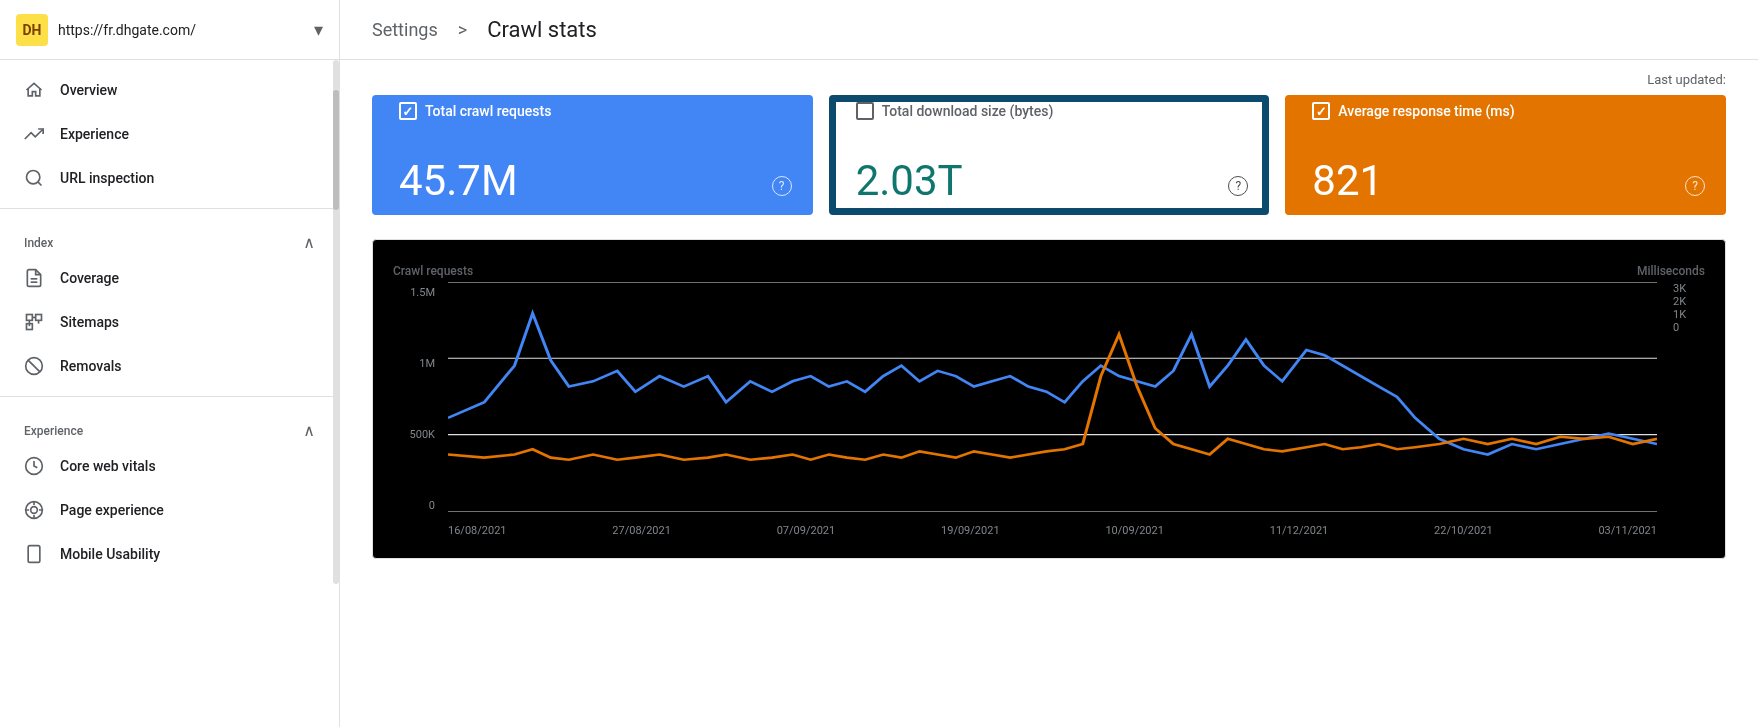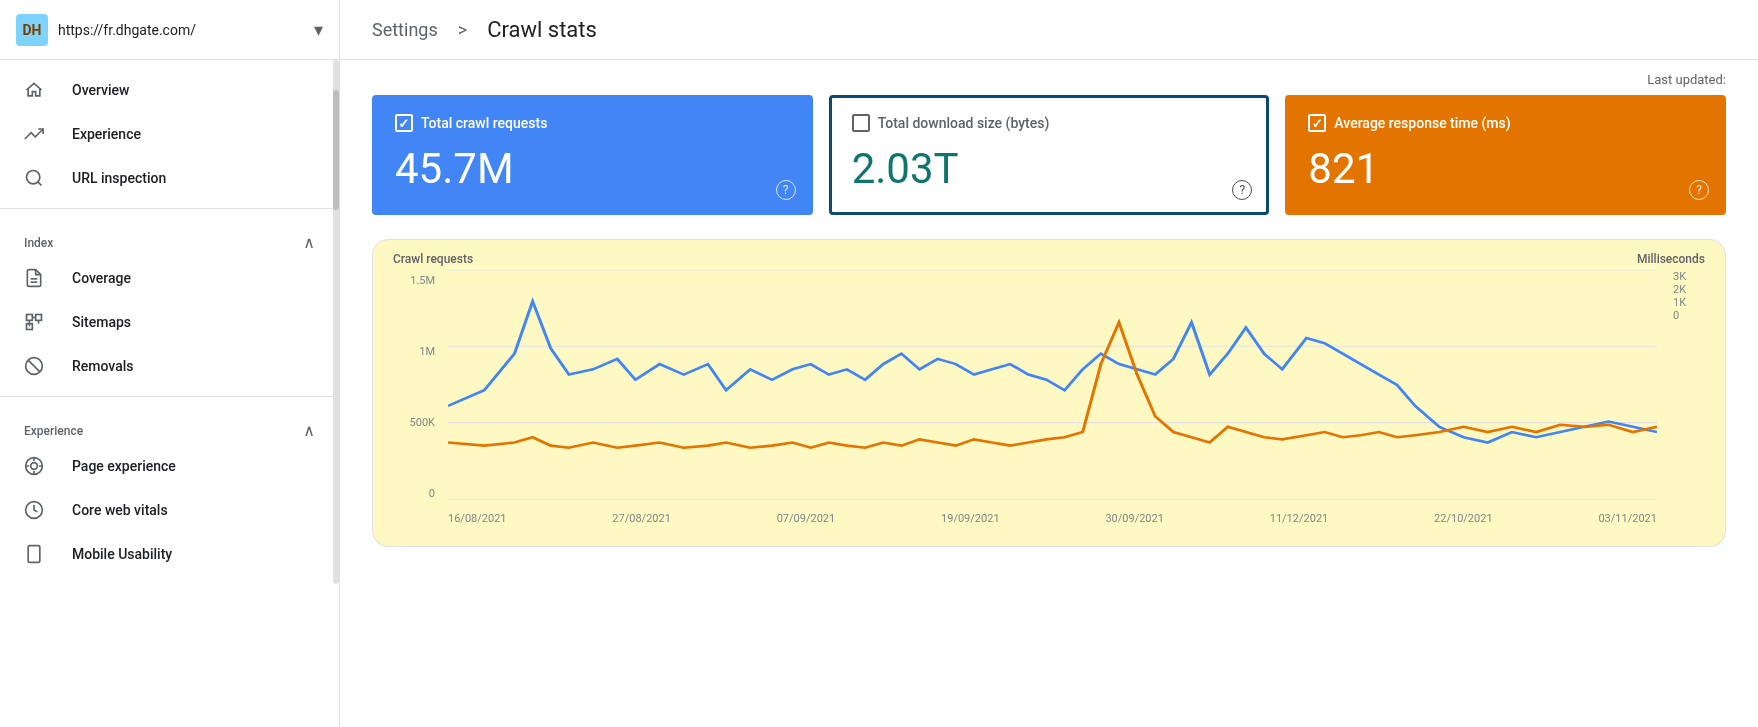--- a/index.html
+++ b/index.html
@@ -20,21 +20,21 @@
       display: flex;
       align-items: center;
       padding: 10px 16px;
       border-bottom: 1px solid #e0e0e0;
       min-height: 60px;
       gap: 10px;
     }
     .site-logo {
       width: 32px;
       height: 32px;
-      background: #7dd3fc;
+      background: #fde047;
       border-radius: 4px;
       display: flex;
       align-items: center;
       justify-content: center;
       font-weight: bold;
       color: #7b3f00;
       font-size: 14px;
       flex-shrink: 0;
     }
     .site-url {
@@ -55,21 +55,21 @@
       overflow-y: auto;
       padding: 8px 0;
     }
     .nav-item {
       display: flex;
       align-items: center;
       padding: 12px 24px;
       cursor: pointer;
       border-radius: 0 24px 24px 0;
       margin-right: 16px;
-      gap: 28px;
+      gap: 16px;
       color: #202124;
       font-size: 14px;
       font-weight: 500;
     }
     .nav-icon {
       width: 20px;
       height: 20px;
       display: flex;
       align-items: center;
       justify-content: center;
@@ -151,23 +151,23 @@
 
     
     .stat-cards {
       display: flex;
       gap: 0;
       padding: 0 32px 24px;
       align-items: stretch;
     }
     .stat-card {
       flex: 1;
-      border: 3px solid #0c4a6e;
+      border: 7px solid #0c4a6e;
       border-radius: 4px;
-      padding: 16px 20px;
+      padding: 0 20px;
       margin-right: 16px;
       position: relative;
       min-height: 120px;
       display: flex;
       flex-direction: column;
       justify-content: space-between;
     }
     .stat-card:last-child { margin-right: 0; }
     .stat-card.blue { background: #4285f4; border-color: #4285f4; color: #fff; }
     .stat-card.white { background: #fff; color: #202124; }
@@ -216,23 +216,23 @@
       justify-content: center;
       font-size: 12px;
       opacity: 0.8;
       cursor: pointer;
     }
 
     
     .chart-container {
       margin: 0 32px 24px;
       border: 1px solid #e0e0e0;
-      border-radius: 16px;
-      padding: 12px 20px 16px;
-      background: #fef9c3;
+      border-radius: 4px;
+      padding: 24px 20px 16px;
+      background: #000000;
     }
     .chart-header {
       display: flex;
       justify-content: space-between;
       margin-bottom: 4px;
     }
     .chart-label-left {
       font-size: 12px;
       color: #5f6368;
       font-weight: 500;
@@ -384,34 +384,34 @@
       <div class="divider"></div>
 
       <div class="section-label">
         <span>Experience</span>
         <span class="chevron">∧</span>
       </div>
       <div class="nav-item">
         <span class="nav-icon">
           <svg width="20" height="20" viewBox="0 0 24 24" fill="none" stroke="currentColor" stroke-width="2">
             <circle cx="12" cy="12" r="10"></circle>
+            <path d="M12 6v6l4 2"></path>
+          </svg>
+        </span>
+        <span>Core web vitals</span>
+      </div>
+      <div class="nav-item">
+        <span class="nav-icon">
+          <svg width="20" height="20" viewBox="0 0 24 24" fill="none" stroke="currentColor" stroke-width="2">
+            <circle cx="12" cy="12" r="10"></circle>
             <circle cx="12" cy="12" r="4"></circle>
             <path d="M12 2v4M12 18v4M2 12h4M18 12h4"></path>
           </svg>
         </span>
         <span>Page experience</span>
-      </div>
-      <div class="nav-item">
-        <span class="nav-icon">
-          <svg width="20" height="20" viewBox="0 0 24 24" fill="none" stroke="currentColor" stroke-width="2">
-            <circle cx="12" cy="12" r="10"></circle>
-            <path d="M12 6v6l4 2"></path>
-          </svg>
-        </span>
-        <span>Core web vitals</span>
       </div>
       <div class="nav-item">
         <span class="nav-icon">
           <svg width="20" height="20" viewBox="0 0 24 24" fill="none" stroke="currentColor" stroke-width="2">
             <rect x="5" y="2" width="14" height="20" rx="2" ry="2"></rect>
             <line x1="12" y1="18" x2="12.01" y2="18"></line>
           </svg>
         </span>
         <span>Mobile Usability</span>
       </div>
@@ -622,21 +622,21 @@
                 1000,150
               "></polyline>
           </svg>
         </div>
 
         <div class="x-axis-labels">
           <span class="x-label">16/08/2021</span>
           <span class="x-label">27/08/2021</span>
           <span class="x-label">07/09/2021</span>
           <span class="x-label">19/09/2021</span>
-          <span class="x-label">30/09/2021</span>
+          <span class="x-label">10/09/2021</span>
           <span class="x-label">11/12/2021</span>
           <span class="x-label">22/10/2021</span>
           <span class="x-label">03/11/2021</span>
         </div>
       </div>
     </div>
   </div>
 </div>
 
 </body></html>

